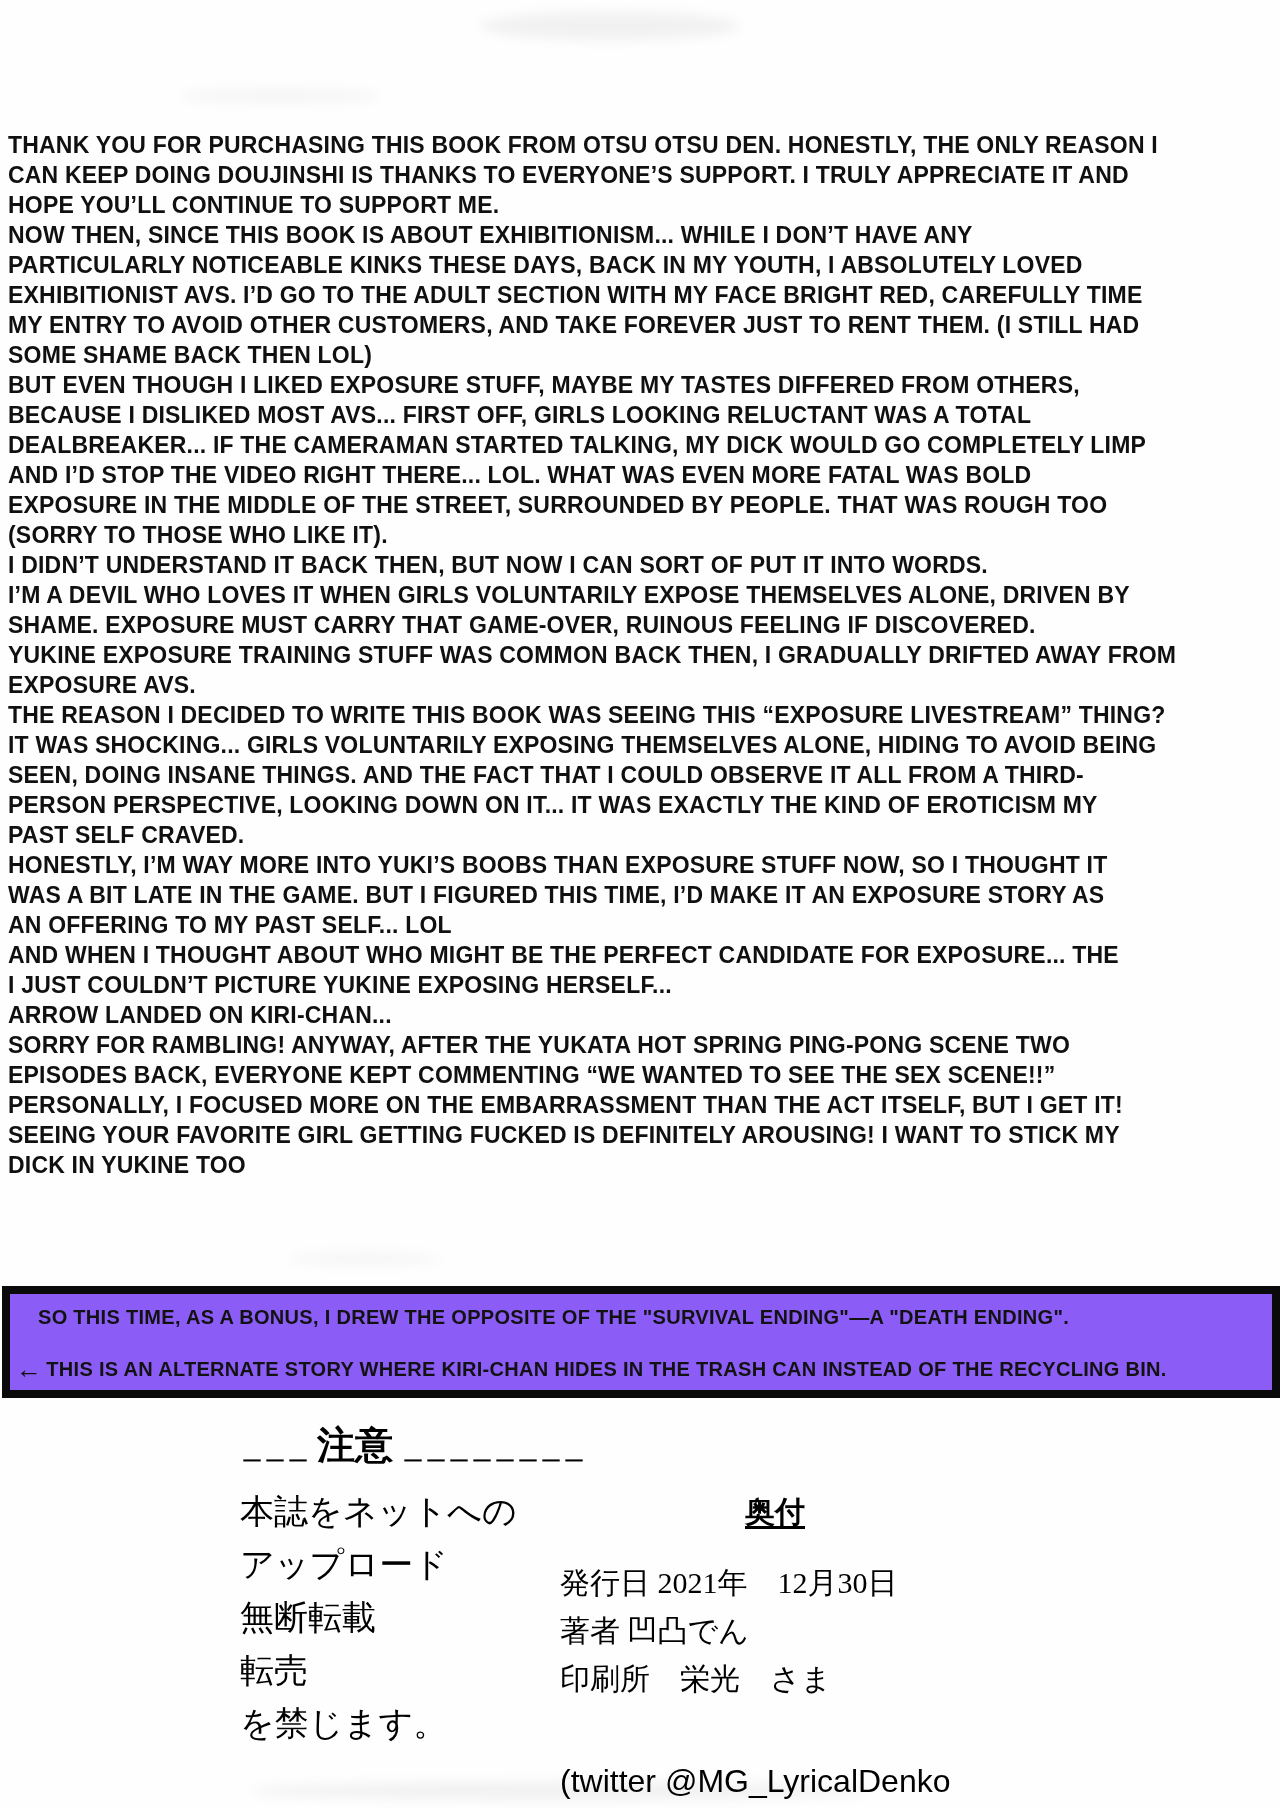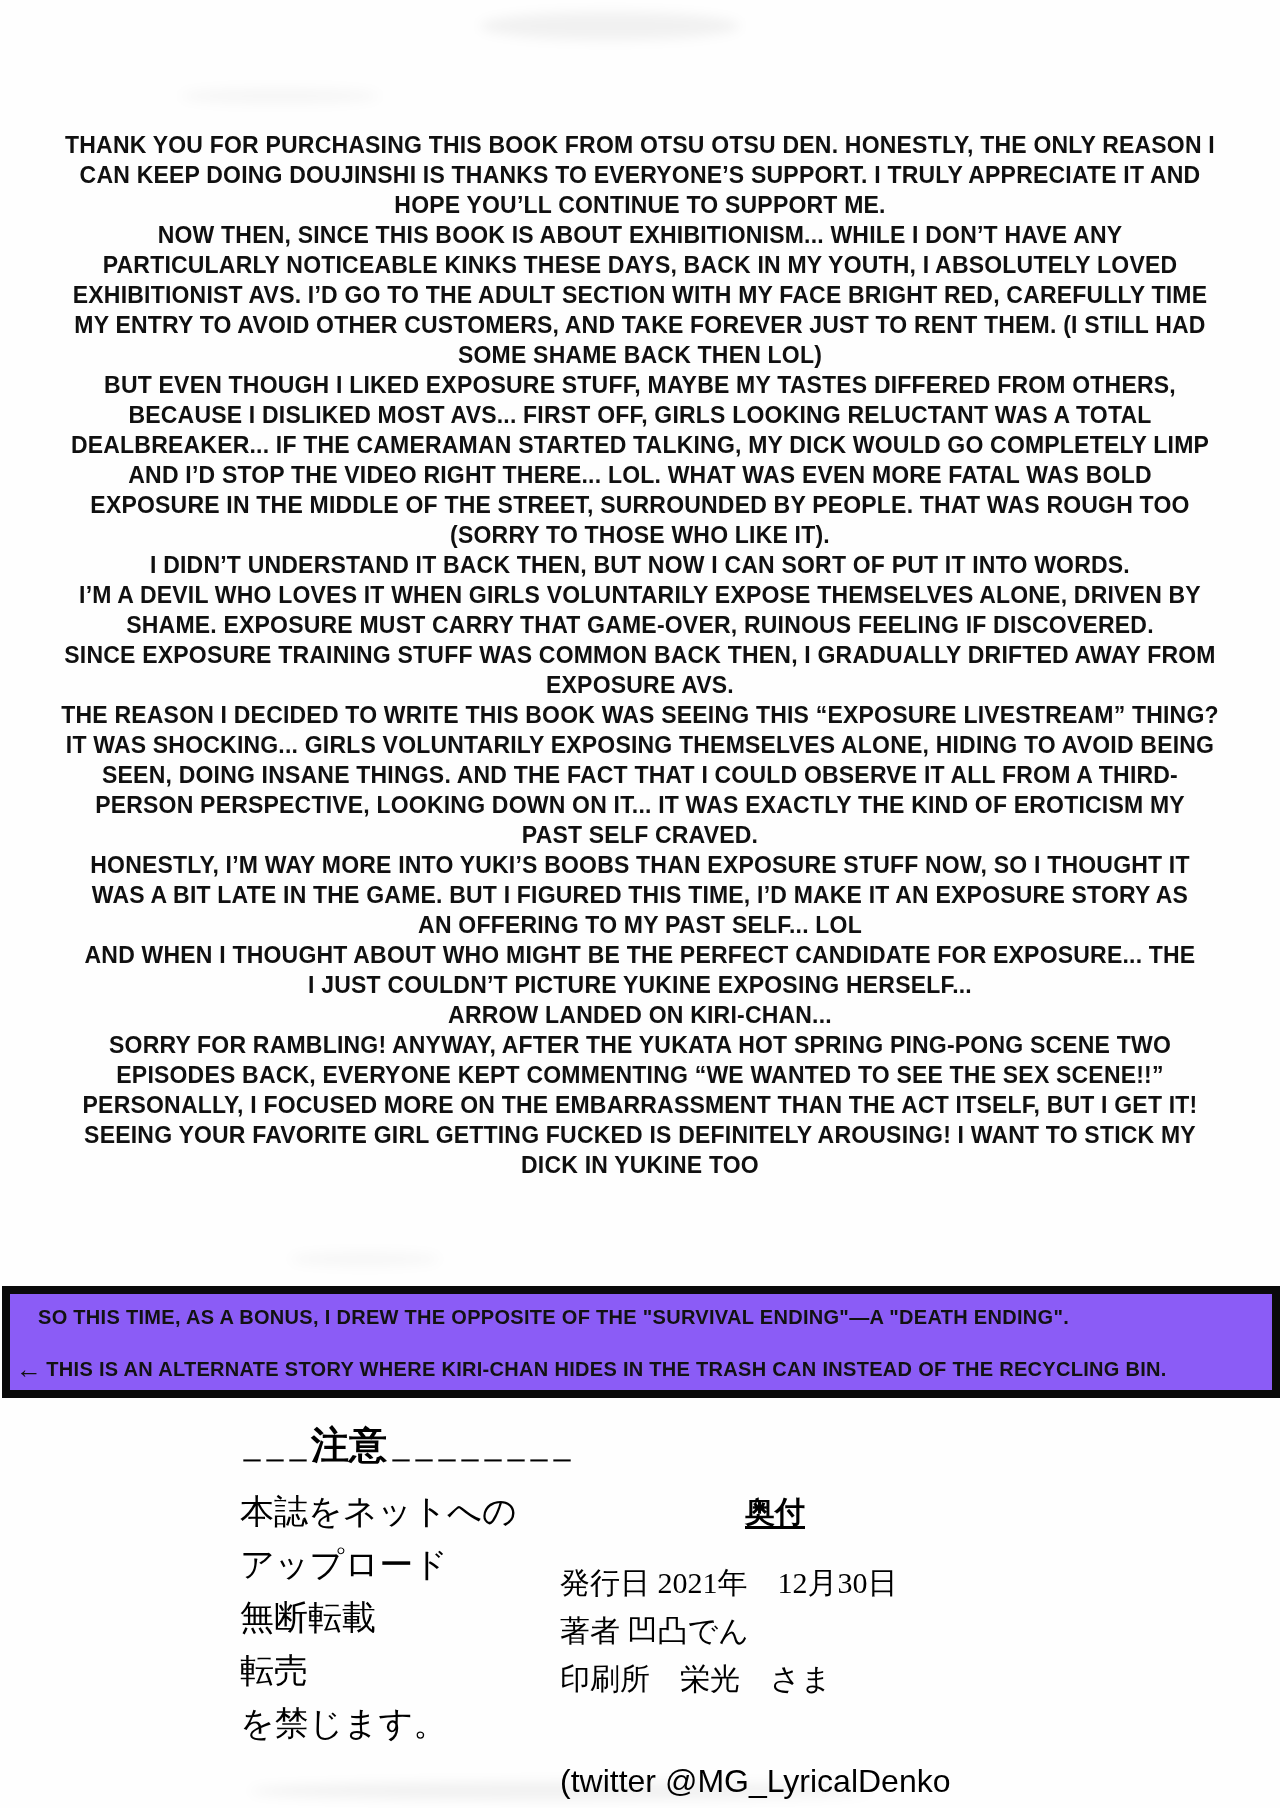--- a/index.html
+++ b/index.html
@@ -17,23 +17,22 @@
   
   .artifact { position: absolute; pointer-events: none; border-radius: 50%; filter: blur(6px); }
   .a1 { left: 480px; top: 12px;  width: 260px; height: 28px; background: rgba(0,0,0,0.05); }
   .a2 { left: 180px; top: 88px;  width: 200px; height: 16px; background: rgba(0,0,0,0.03); }
   .a3 { left: 250px; top: 1782px; width: 620px; height: 18px; background: rgba(0,0,0,0.05); }
   .a4 { left: 290px; top: 1252px; width: 150px; height: 14px; background: rgba(0,0,0,0.03); }
 
   
   .afterword {
     position: absolute;
-    left: 0; right: 0;
+    left: 8px; right: 0;
     top: 130px;
-    text-align: center;
   }
   .aw-line {
     font-family: "Liberation Sans", "DejaVu Sans", sans-serif;
     font-weight: 700;
     font-size: 23px;
     line-height: 30px;
     letter-spacing: 0.2px;
     color: #101010;
     white-space: nowrap;
   }
@@ -64,21 +63,21 @@
   
   .notice {
     position: absolute;
     left: 240px;
     top: 1420px;
     color: #000;
     font-family: "Liberation Serif", "DejaVu Serif", serif;
   }
   .notice-heading { display: flex; align-items: baseline; font-weight: 700; }
   .notice-heading .u { font-size: 24px; letter-spacing: -1px; }
-  .notice-heading .t { font-size: 38px; margin: 0 2px; }
+  .notice-heading .t { font-size: 38px; margin: 0 8px; }
   .notice-lines { margin-top: 14px; }
   .notice-line {
     font-size: 34px;
     line-height: 53px;
     font-weight: 500;
     white-space: nowrap;
   }
 
   
   .colophon {
@@ -134,21 +133,21 @@
       <div class="aw-line">SOME SHAME BACK THEN LOL)</div>
       <div class="aw-line">BUT EVEN THOUGH I LIKED EXPOSURE STUFF, MAYBE MY TASTES DIFFERED FROM OTHERS,</div>
       <div class="aw-line">BECAUSE I DISLIKED MOST AVS... FIRST OFF, GIRLS LOOKING RELUCTANT WAS A TOTAL</div>
       <div class="aw-line">DEALBREAKER... IF THE CAMERAMAN STARTED TALKING, MY DICK WOULD GO COMPLETELY LIMP</div>
       <div class="aw-line">AND I’D STOP THE VIDEO RIGHT THERE... LOL. WHAT WAS EVEN MORE FATAL WAS BOLD</div>
       <div class="aw-line">EXPOSURE IN THE MIDDLE OF THE STREET, SURROUNDED BY PEOPLE. THAT WAS ROUGH TOO</div>
       <div class="aw-line">(SORRY TO THOSE WHO LIKE IT).</div>
       <div class="aw-line">I DIDN’T UNDERSTAND IT BACK THEN, BUT NOW I CAN SORT OF PUT IT INTO WORDS.</div>
       <div class="aw-line">I’M A DEVIL WHO LOVES IT WHEN GIRLS VOLUNTARILY EXPOSE THEMSELVES ALONE, DRIVEN BY</div>
       <div class="aw-line">SHAME. EXPOSURE MUST CARRY THAT GAME-OVER, RUINOUS FEELING IF DISCOVERED.</div>
-      <div class="aw-line">SINCE EXPOSURE TRAINING STUFF WAS COMMON BACK THEN, I GRADUALLY DRIFTED AWAY FROM</div>
+      <div class="aw-line">YUKINE EXPOSURE TRAINING STUFF WAS COMMON BACK THEN, I GRADUALLY DRIFTED AWAY FROM</div>
       <div class="aw-line">EXPOSURE AVS.</div>
       <div class="aw-line">THE REASON I DECIDED TO WRITE THIS BOOK WAS SEEING THIS “EXPOSURE LIVESTREAM” THING?</div>
       <div class="aw-line">IT WAS SHOCKING... GIRLS VOLUNTARILY EXPOSING THEMSELVES ALONE, HIDING TO AVOID BEING</div>
       <div class="aw-line">SEEN, DOING INSANE THINGS. AND THE FACT THAT I COULD OBSERVE IT ALL FROM A THIRD-</div>
       <div class="aw-line">PERSON PERSPECTIVE, LOOKING DOWN ON IT... IT WAS EXACTLY THE KIND OF EROTICISM MY</div>
       <div class="aw-line">PAST SELF CRAVED.</div>
       <div class="aw-line">HONESTLY, I’M WAY MORE INTO YUKI’S BOOBS THAN EXPOSURE STUFF NOW, SO I THOUGHT IT</div>
       <div class="aw-line">WAS A BIT LATE IN THE GAME. BUT I FIGURED THIS TIME, I’D MAKE IT AN EXPOSURE STORY AS</div>
       <div class="aw-line">AN OFFERING TO MY PAST SELF... LOL</div>
       <div class="aw-line">AND WHEN I THOUGHT ABOUT WHO MIGHT BE THE PERFECT CANDIDATE FOR EXPOSURE... THE</div>

